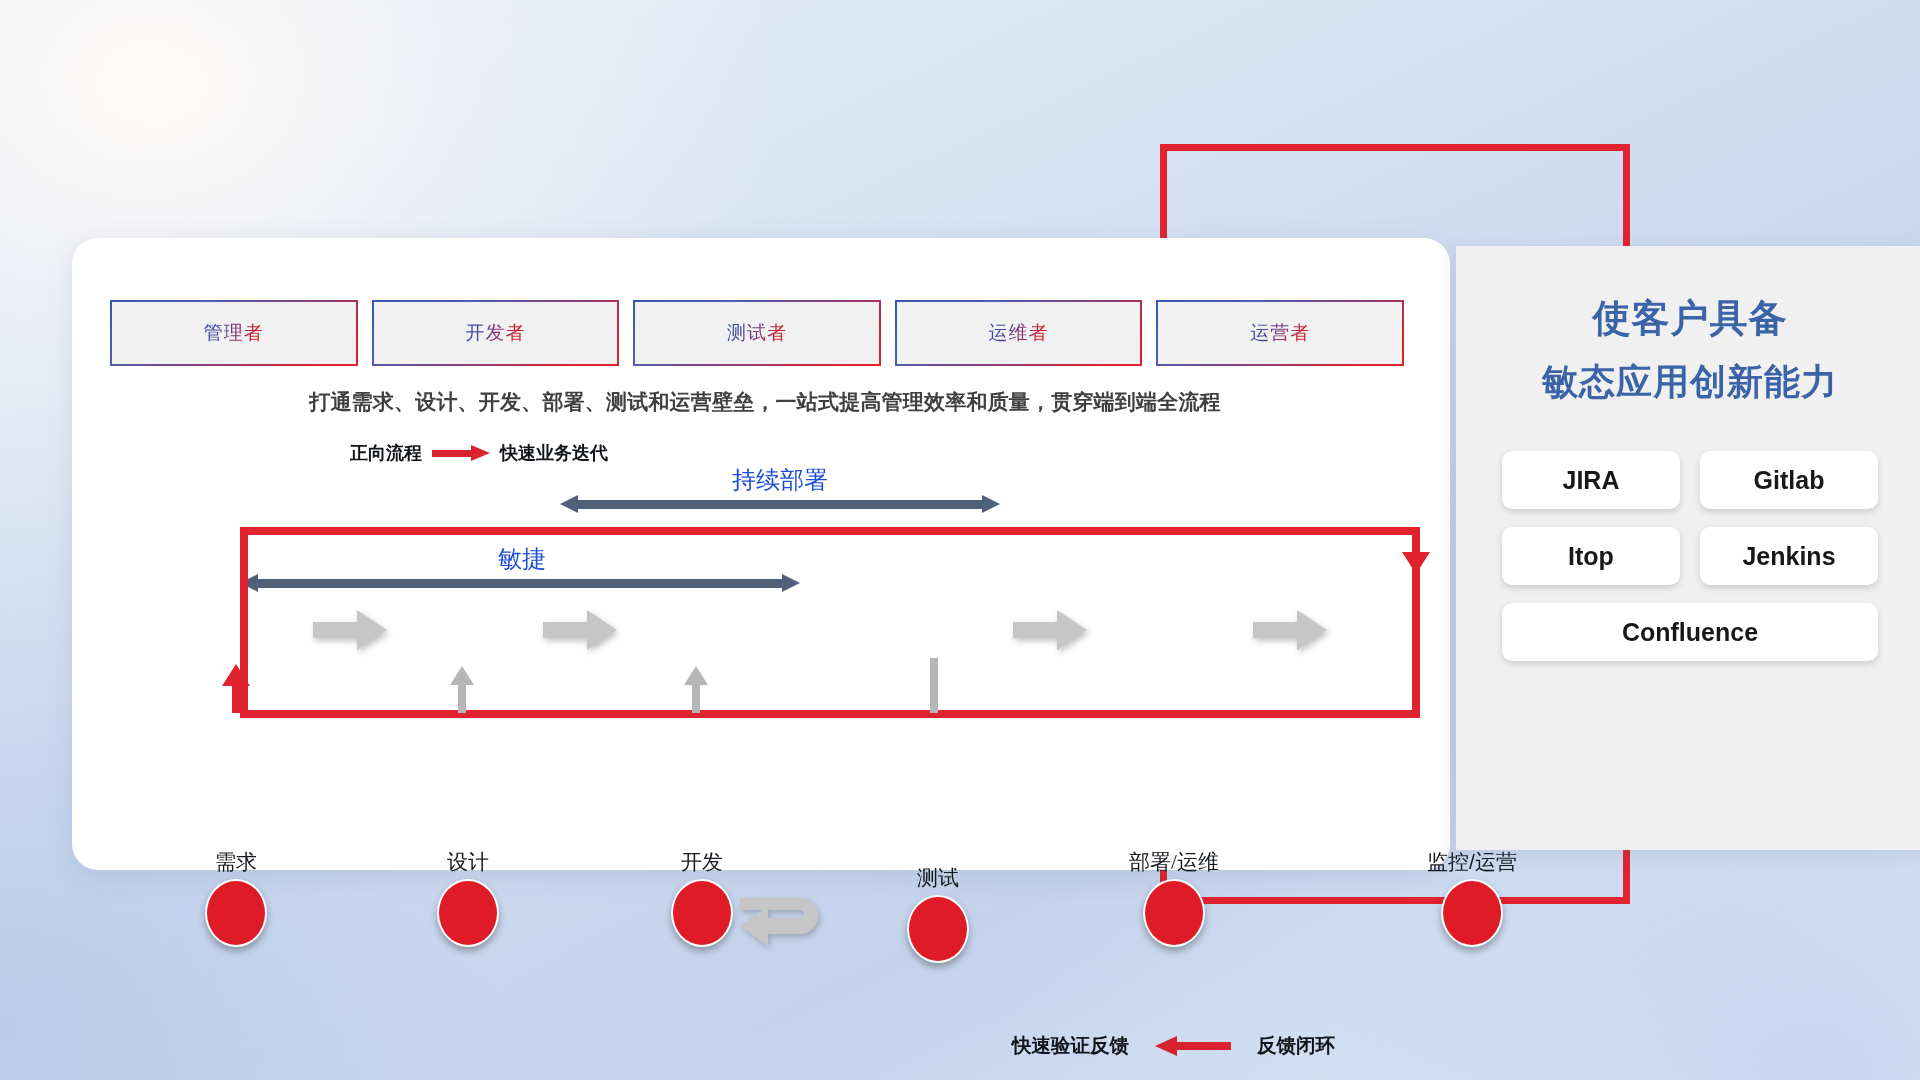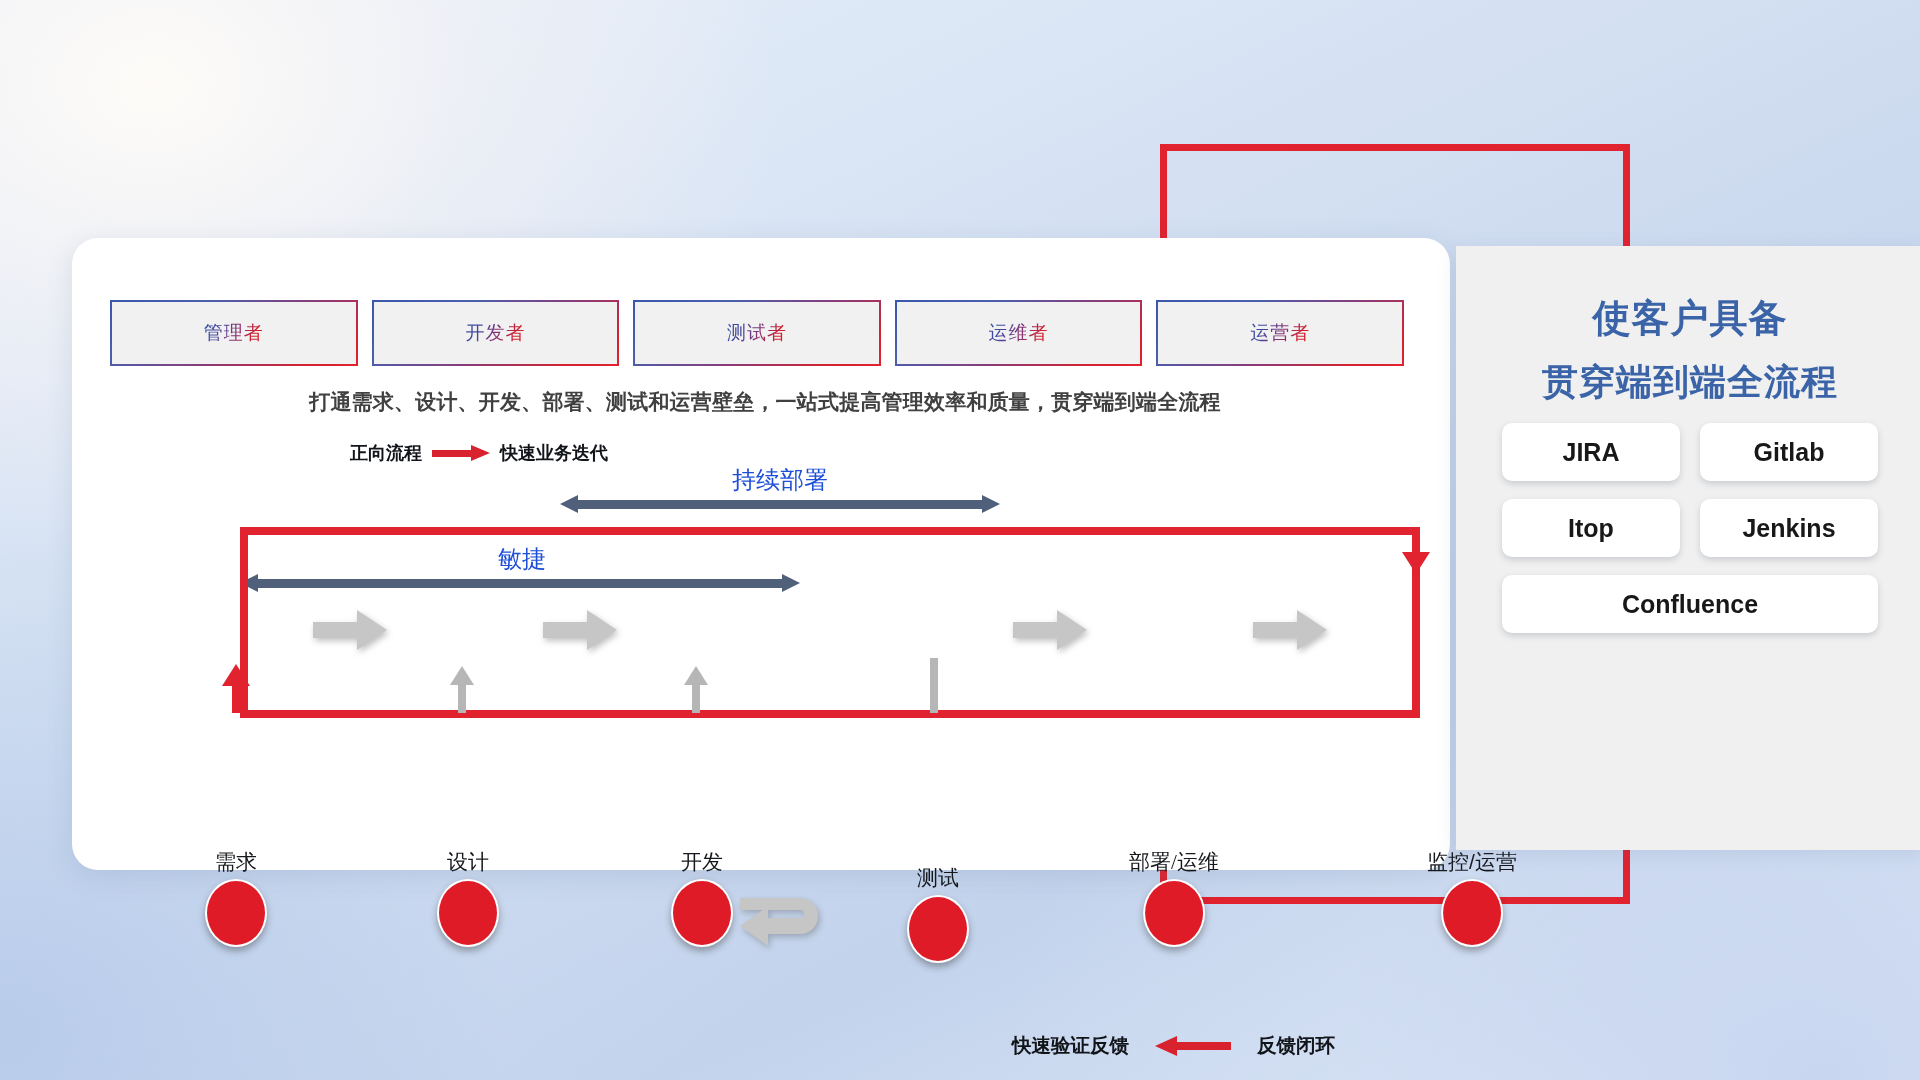--- a/index.html
+++ b/index.html
@@ -213,21 +213,21 @@
     text-align: center;
     font-size: 38px;
     font-weight: bold;
     color: #3b64a8;
     letter-spacing: 1px;
     line-height: 1.5;
   }
   .panel-title.second { font-size: 36px; margin-top: 8px; }
 
   #tools {
-    margin-top: 14px;
+    margin-top: 42px;
     display: flex;
     flex-wrap: wrap;
     gap: 18px 20px;
     justify-content: center;
   }
   .chip {
     background: #ffffff;
     border-radius: 10px;
     height: 58px;
     display: flex; align-items: center; justify-content: center;
@@ -371,21 +371,21 @@
         <span class="shaft"></span>
           <span class="head"></span>
       </span>
       <span>反馈闭环</span>
     </div>
 
   </div>
 
   <div id="panel">
     <div class="panel-title">使客户具备</div>
-    <div class="panel-title second">贯穿端到端全流程</div>
+    <div class="panel-title second">敏态应用创新能力</div>
 
     <div id="tools">
       <div class="chip half">JIRA</div>
       <div class="chip half">Gitlab</div>
       <div class="chip half">Itop</div>
       <div class="chip half">Jenkins</div>
       <div class="chip full">Confluence</div>
     </div>
   </div>
 

